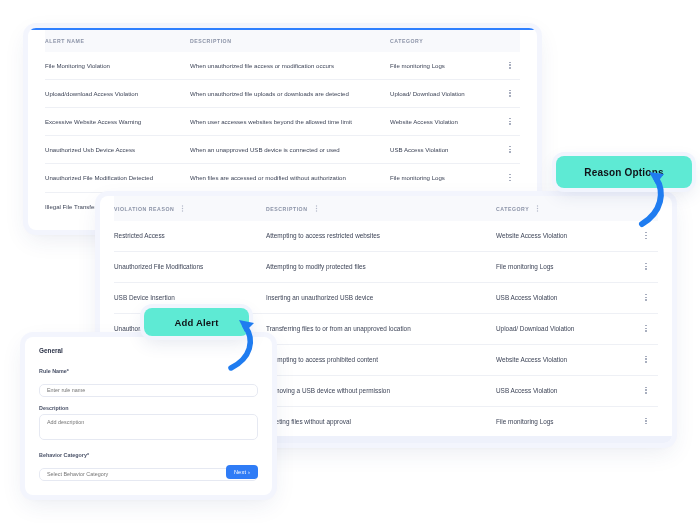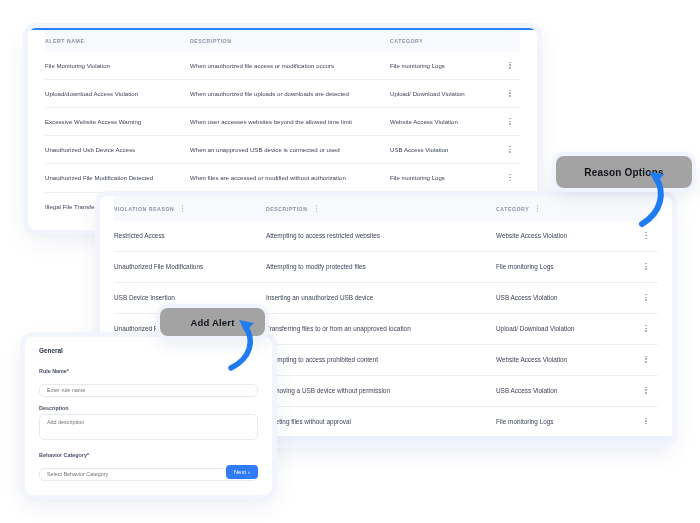--- a/index.html
+++ b/index.html
@@ -132,32 +132,32 @@
     font-family: "Liberation Sans", sans-serif;
     font-size: 5.6px;
     padding: 4px 8px;
     cursor: pointer;
     letter-spacing: 0.2px;
   }
 
   
   .callout {
     position: absolute;
-    background: #a3a3a3;
+    background: #5eead4;
     border-radius: 8px;
     box-shadow: 0 0 0 4px #f1f4fd, 0 6px 18px rgba(40,60,120,0.13);
     display: flex;
     align-items: center;
     justify-content: center;
     font-weight: 700;
     color: #101318;
     letter-spacing: 0.2px;
   }
   #callout-reason { left: 556px; top: 156px; width: 136px; height: 32px; font-size: 10px; }
-  #callout-add    { left: 160px; top: 308px; width: 105px; height: 28px; font-size: 9.5px; }
+  #callout-add    { left: 144px; top: 308px; width: 105px; height: 28px; font-size: 9.5px; }
 
   .arrow-svg { position: absolute; pointer-events: none; }
   #arrow-reason { left: 612px; top: 170px; width: 56px; height: 64px; }
   #arrow-add    { left: 215px; top: 318px; width: 44px; height: 56px; }
 </style>
 </head>
 <body>
 
 <div id="stage">
 

